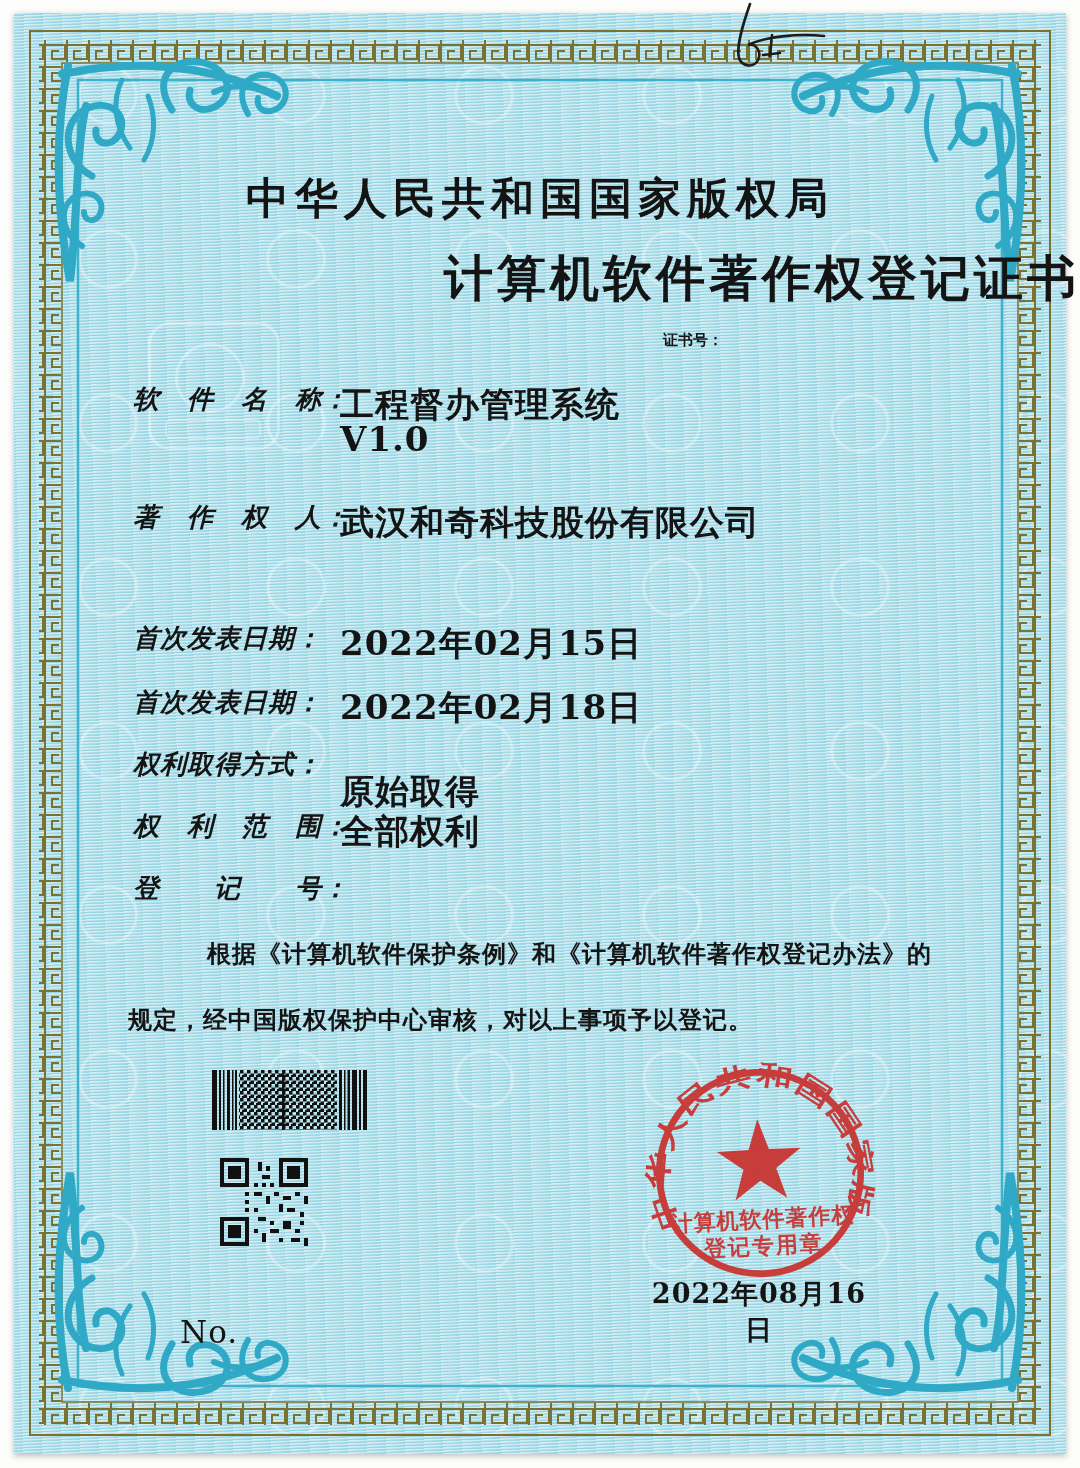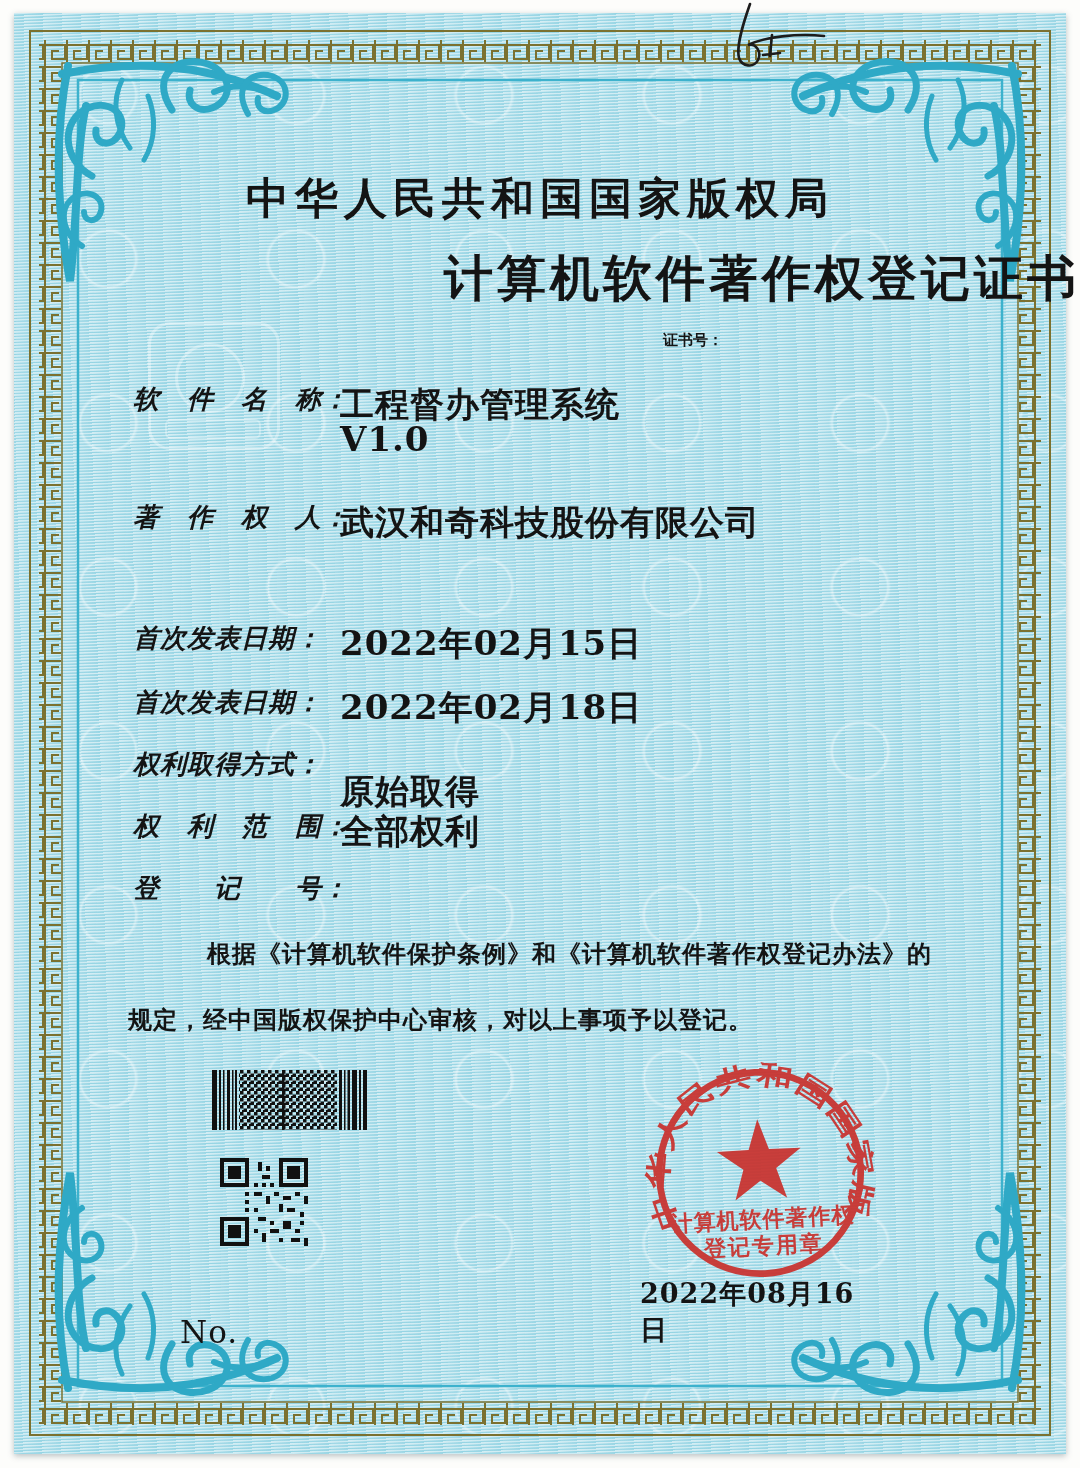--- a/index.html
+++ b/index.html
@@ -34,21 +34,21 @@
     border:2px solid rgba(255,255,255,.5);
   }
   
   .authority{left:0;top:170px;width:1080px;text-align:center;font-size:43px;font-weight:700;letter-spacing:6px;}
   .cert-title{left:0;top:246px;width:1080px;text-align:right;font-size:49px;font-weight:700;letter-spacing:4px;}
   .cert-no{left:663px;top:331px;font-size:15px;font-weight:700;}
   .row-label{left:133px;font-size:26px;font-weight:700;letter-spacing:1px;white-space:nowrap;font-style:italic;}
   .row-value{left:340px;font-size:34px;font-weight:700;letter-spacing:1px;white-space:nowrap;}
   .statement{font-size:24px;font-weight:700;letter-spacing:1px;white-space:nowrap;}
   .serial{left:180px;top:1268px;font-size:31px;font-weight:400;letter-spacing:1px;margin-top:46px;}
-  .issue-date{left:640px;top:1276px;width:238px;font-size:27px;font-weight:700;letter-spacing:1px;}
+  .issue-date{left:640px;top:1276px;width:238px;text-align:center;font-size:27px;font-weight:700;letter-spacing:1px;}
   .seal-wrap{left:638px;top:1056px;width:244px;height:234px;}
 </style>
 </head>
 <body>
 
 <div class="abs page"></div>
 
 <div class="abs emboss">
   <div class="inner-circle"></div>
   <div class="inner-bar"></div>

